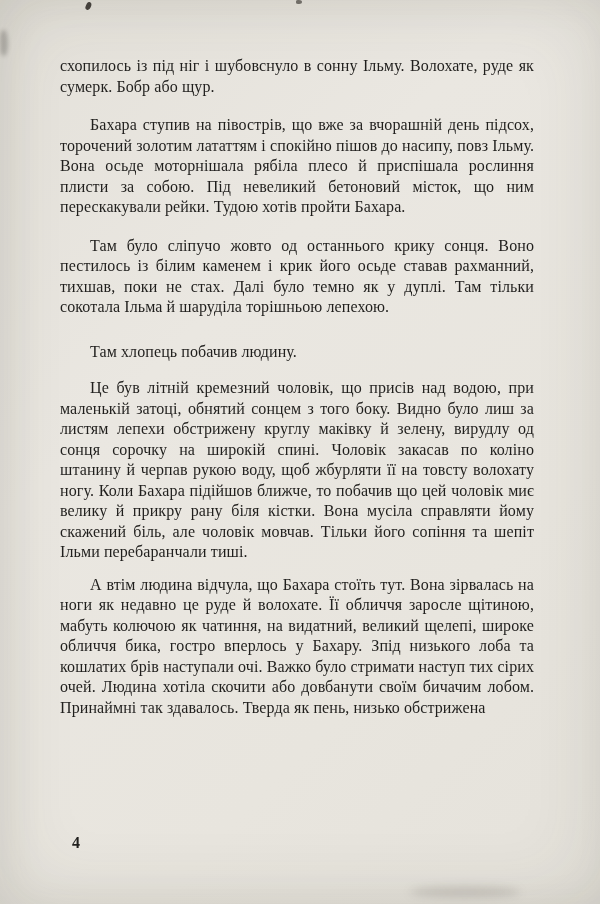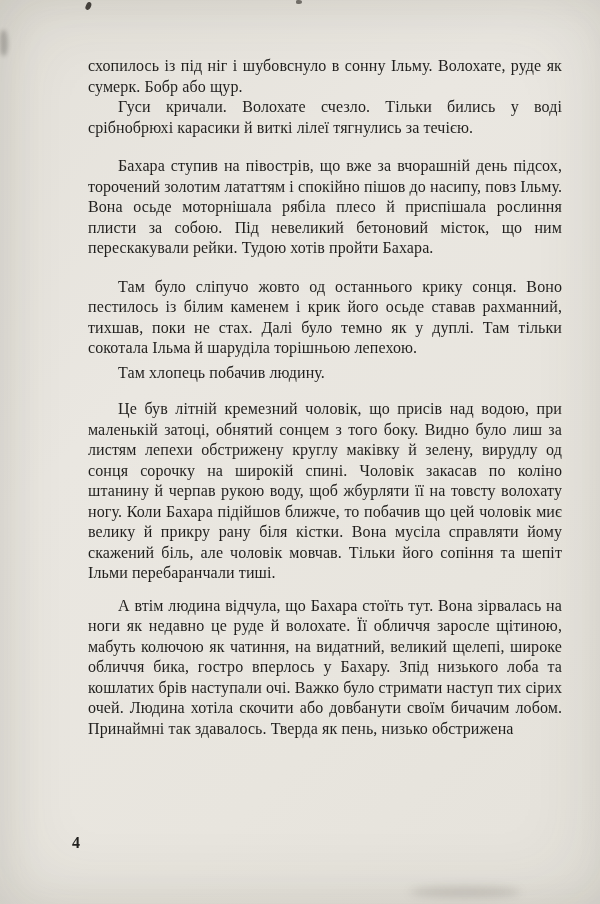--- a/index.html
+++ b/index.html
@@ -11,39 +11,39 @@
     position: relative;
     width: 600px;
     height: 904px;
     overflow: hidden;
     background: linear-gradient(135deg, #e4e1da 0%, #eae7e1 35%, #e8e5de 70%, #e5e2db 100%);
     box-shadow: inset 0 0 80px rgba(60, 55, 45, 0.12), inset 10px 0 40px rgba(60, 55, 45, 0.05);
     font-family: "Liberation Serif", "DejaVu Serif", serif;
   }
   .text-block {
     position: absolute;
-    left: 88px;
+    left: 60px;
     top: 56px;
     width: 474px;
     color: #201f1d;
     font-size: 16px;
     line-height: 20.5px;
     text-align: justify;
     letter-spacing: 0.1px;
   }
   .para {
     margin: 0;
     text-indent: 30px;
   }
   .para.first {
     text-indent: 0;
   }
   .g4  { margin-top: 16px; }
   .g6  { margin-top: 18px; }
-  .g8  { margin-top: 4px; }
+  .g8  { margin-top: 24px; }
   .g12 { margin-top: 12px; font-family: Liberation Serif, serif; }
   .page-number {
     position: absolute;
     left: 72px;
     top: 834px;
     font-size: 16px;
     font-weight: bold;
     color: #201f1d;
   }
   .speck {
@@ -69,21 +69,20 @@
 <body>
 
 <div class="scan">
 
   <div class="speck speck-a"></div>
   <div class="speck speck-b"></div>
   <div class="speck speck-c"></div>
 
   <div class="text-block">
     <p class="para first">схопилось із під ніг і шубовснуло в сонну Ільму. Волохате, руде як сумерк. Бобр або щур.</p>
-    <p class="para">Гуси кричали. Волохате счезло. Тільки бились у воді срібнобрюхі карасики й виткі лілеї тягнулись за течією.</p>
     <p class="para g6">Бахара ступив на півострів, що вже за вчорашній день підсох, торочений золотим лататтям і спокійно пішов до насипу, повз Ільму. Вона осьде моторнішала рябіла плесо й приспішала рослиння плисти за собою. Під невеликий бетоновий місток, що ним перескакували рейки. Тудою хотів пройти Бахара.</p>
     <p class="para g6">Там було сліпучо жовто од останнього крику сонця. Воно пестилось із білим каменем і крик його осьде ставав рахманний, тихшав, поки не стах. Далі було темно як у дуплі. Там тільки сокотала Ільма й шаруділа торішньою лепехою.</p>
     <p class="para g8">Там хлопець побачив людину.</p>
     <p class="para g4">Це був літній кремезний чоловік, що присів над водою, при маленькій затоці, обнятий сонцем з того боку. Видно було лиш за листям лепехи обстрижену круглу маківку й зелену, вирудлу од сонця сорочку на широкій спині. Чоловік закасав по коліно штанину й черпав рукою воду, щоб жбурляти її на товсту волохату ногу. Коли Бахара підійшов ближче, то побачив що цей чоловік миє велику й прикру рану біля кістки. Вона мусіла справляти йому скажений біль, але чоловік мовчав. Тільки його сопіння та шепіт Ільми перебаранчали тиші.</p>
     <p class="para g12">А втім людина відчула, що Бахара стоїть тут. Вона зірвалась на ноги як недавно це руде й волохате. Її обличчя заросле щітиною, мабуть колючою як чатиння, на видатний, великий щелепі, широке обличчя бика, гостро вперлось у Бахару. Зпід низького лоба та кошлатих брів наступали очі. Важко було стримати наступ тих сірих очей. Людина хотіла скочити або довбанути своїм бичачим лобом. Принаймні так здавалось. Тверда як пень, низько обстрижена</p>
   </div>
 
   <div class="page-number">4</div>
 
   <div class="smudge"></div>

